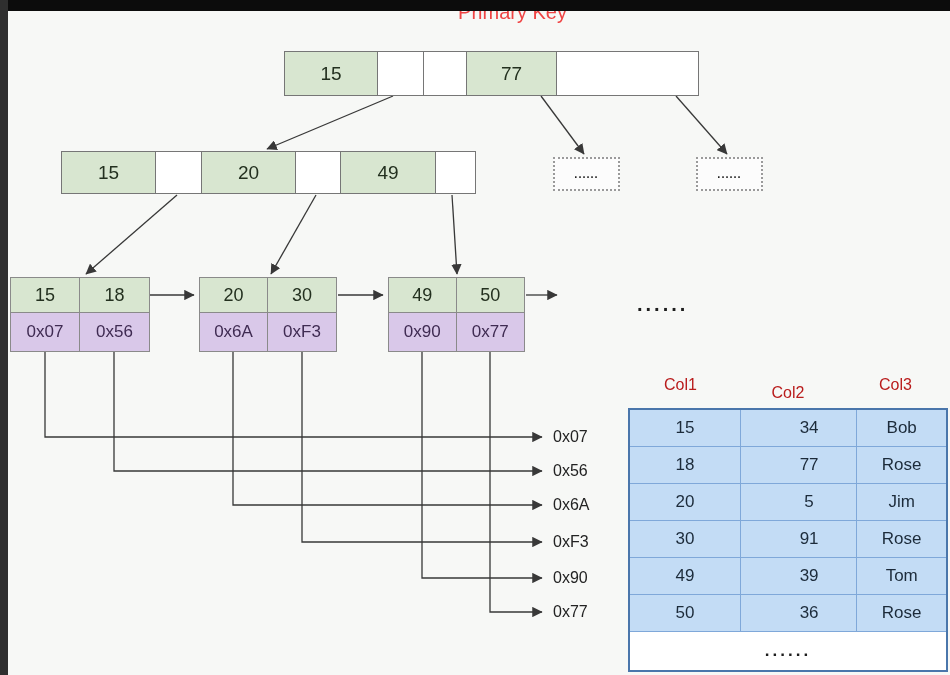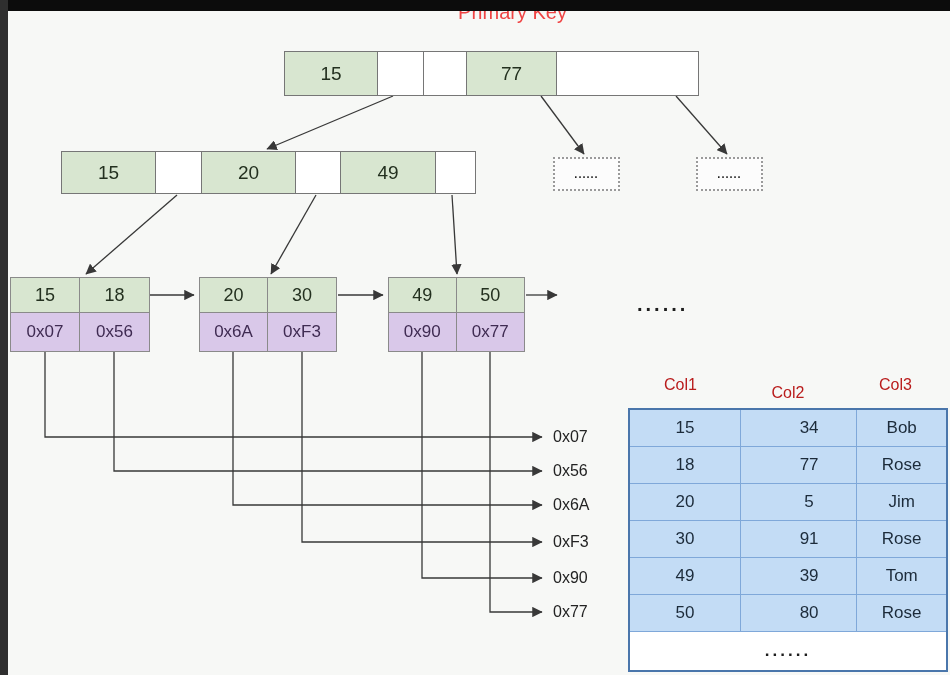--- a/index.html
+++ b/index.html
@@ -202,21 +202,21 @@
         <td class="c2">91</td>
         <td class="c3">Rose</td>
       </tr>
       <tr>
         <td class="c1">49</td>
         <td class="c2">39</td>
         <td class="c3">Tom</td>
       </tr>
       <tr>
         <td class="c1">50</td>
-        <td class="c2">80</td>
+        <td class="c2">36</td>
         <td class="c3">Rose</td>
       </tr>
       <tr>
         <td class="dots-row" colspan="3">......</td>
       </tr>
     </tbody>
   </table>
 
   <div class="topbar"></div>
   <div class="leftstrip"></div>

